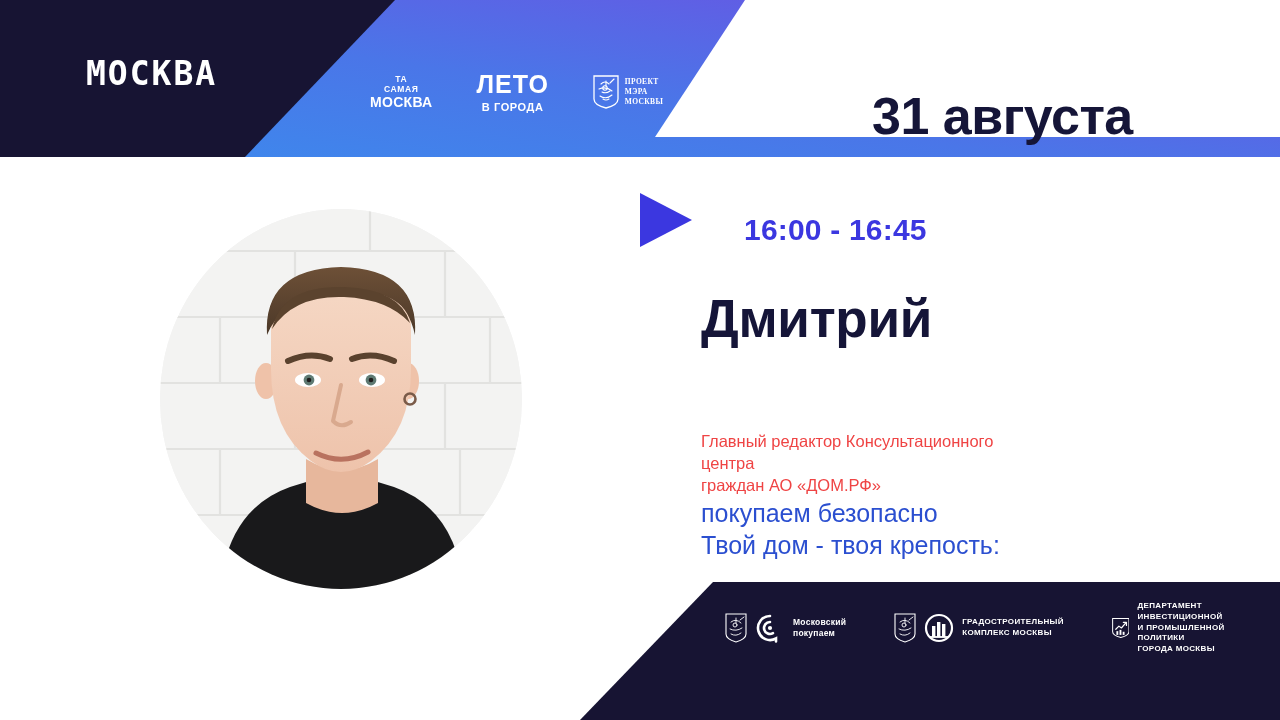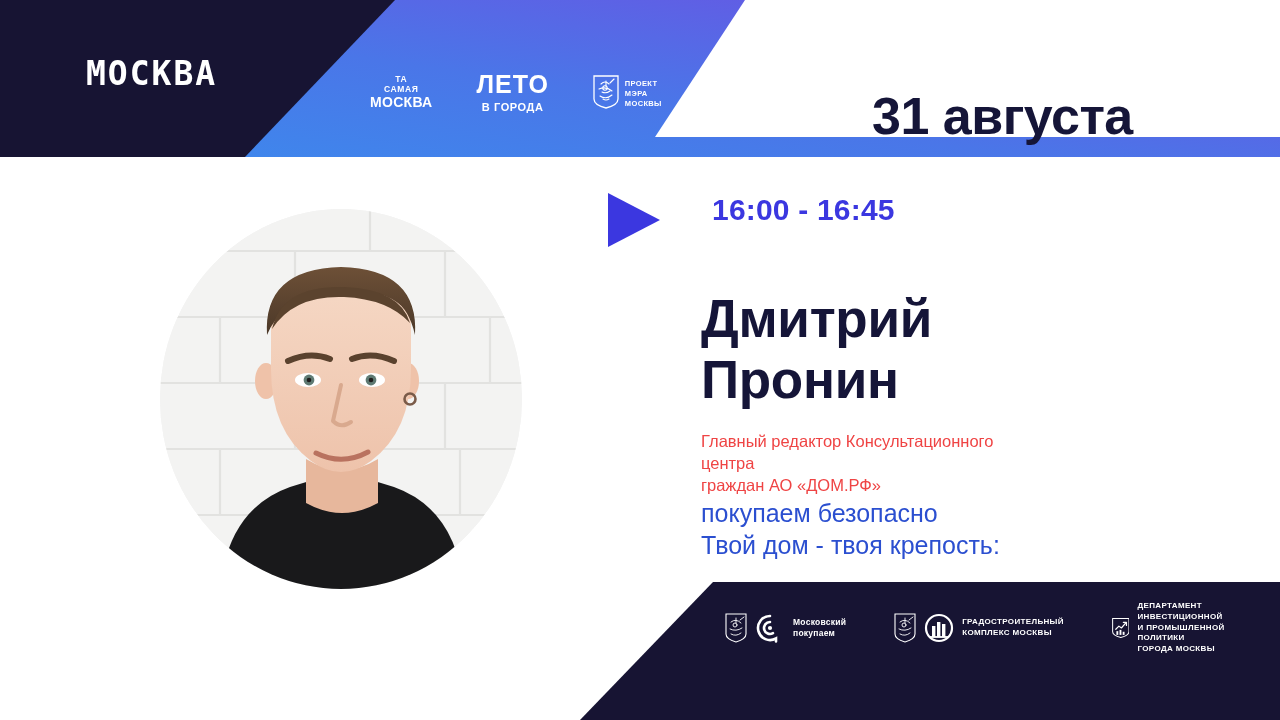--- a/index.html
+++ b/index.html
@@ -34,41 +34,41 @@
     display:flex; align-items:center; gap:44px;
   }
   .logo-block { display:flex; align-items:center; gap:7px; color:#fff; }
   .ta-samaya { text-align:center; line-height:1.18; }
   .ta-samaya .l1 { font-size:8.5px; font-weight:700; letter-spacing:.6px; }
   .ta-samaya .l2 { font-size:8.5px; font-weight:700; letter-spacing:.6px; }
   .ta-samaya .l3 { font-size:14px; font-weight:800; letter-spacing:.3px; }
   .leto { text-align:center; line-height:1.1; }
   .leto .l1 { font-size:25px; font-weight:800; letter-spacing:1px; }
   .leto .l2 { font-size:11px; font-weight:800; letter-spacing:.6px; margin-top:2px; }
-  .proekt { display:flex; align-items:flex-end; gap:6px; }
+  .proekt { display:flex; align-items:center; gap:6px;font-family:Liberation Serif, serif; }
   .proekt-text { font-size:7.5px; font-weight:700; line-height:1.35; letter-spacing:.35px; }
 
   
   .date-text {
     position:absolute; left:872px; top:86px;
     font-size:52px; font-weight:800; color:#151538; letter-spacing:-.5px;
     white-space:nowrap;
   }
 
   
   .photo-wrap {
     position:absolute; left:160px; top:209px; width:362px; height:380px;
     border-radius:50%; overflow:hidden; background:#f2f2f2;
   }
   .photo-wrap svg { display:block; width:100%; height:100%; }
 
   
   .time-row {
-    position:absolute; left:608px; top:193px;
-    display:flex; align-items:flex-start; gap:52px;
+    position:absolute; left:640px; top:193px;
+    display:flex; align-items:flex-end; gap:52px;
   }
   .play-tri {
     width:0; height:0;
     border-left:52px solid #3B37E0;
     border-top:27px solid transparent;
     border-bottom:27px solid transparent;
   }
   .time-text {
     font-size:30px; font-weight:800; color:#3B37E0; letter-spacing:.2px;
     white-space:nowrap;
@@ -229,21 +229,20 @@
     </svg>
   </div>
 
   <div class="time-row">
     <div class="play-tri"></div>
     <div class="time-text">16:00 - 16:45</div>
   </div>
 
   <div class="speaker-name">
     <div>Дмитрий</div>
-    <div>Пронин</div>
   </div>
 
   <div class="speaker-role">
     <div>Главный редактор Консультационного центра</div>
     <div>граждан АО «ДОМ.РФ»</div>
   </div>
 
   <div class="talk-title">
     <div>покупаем безопасно</div>
     <div>Твой дом - твоя крепость:</div>

